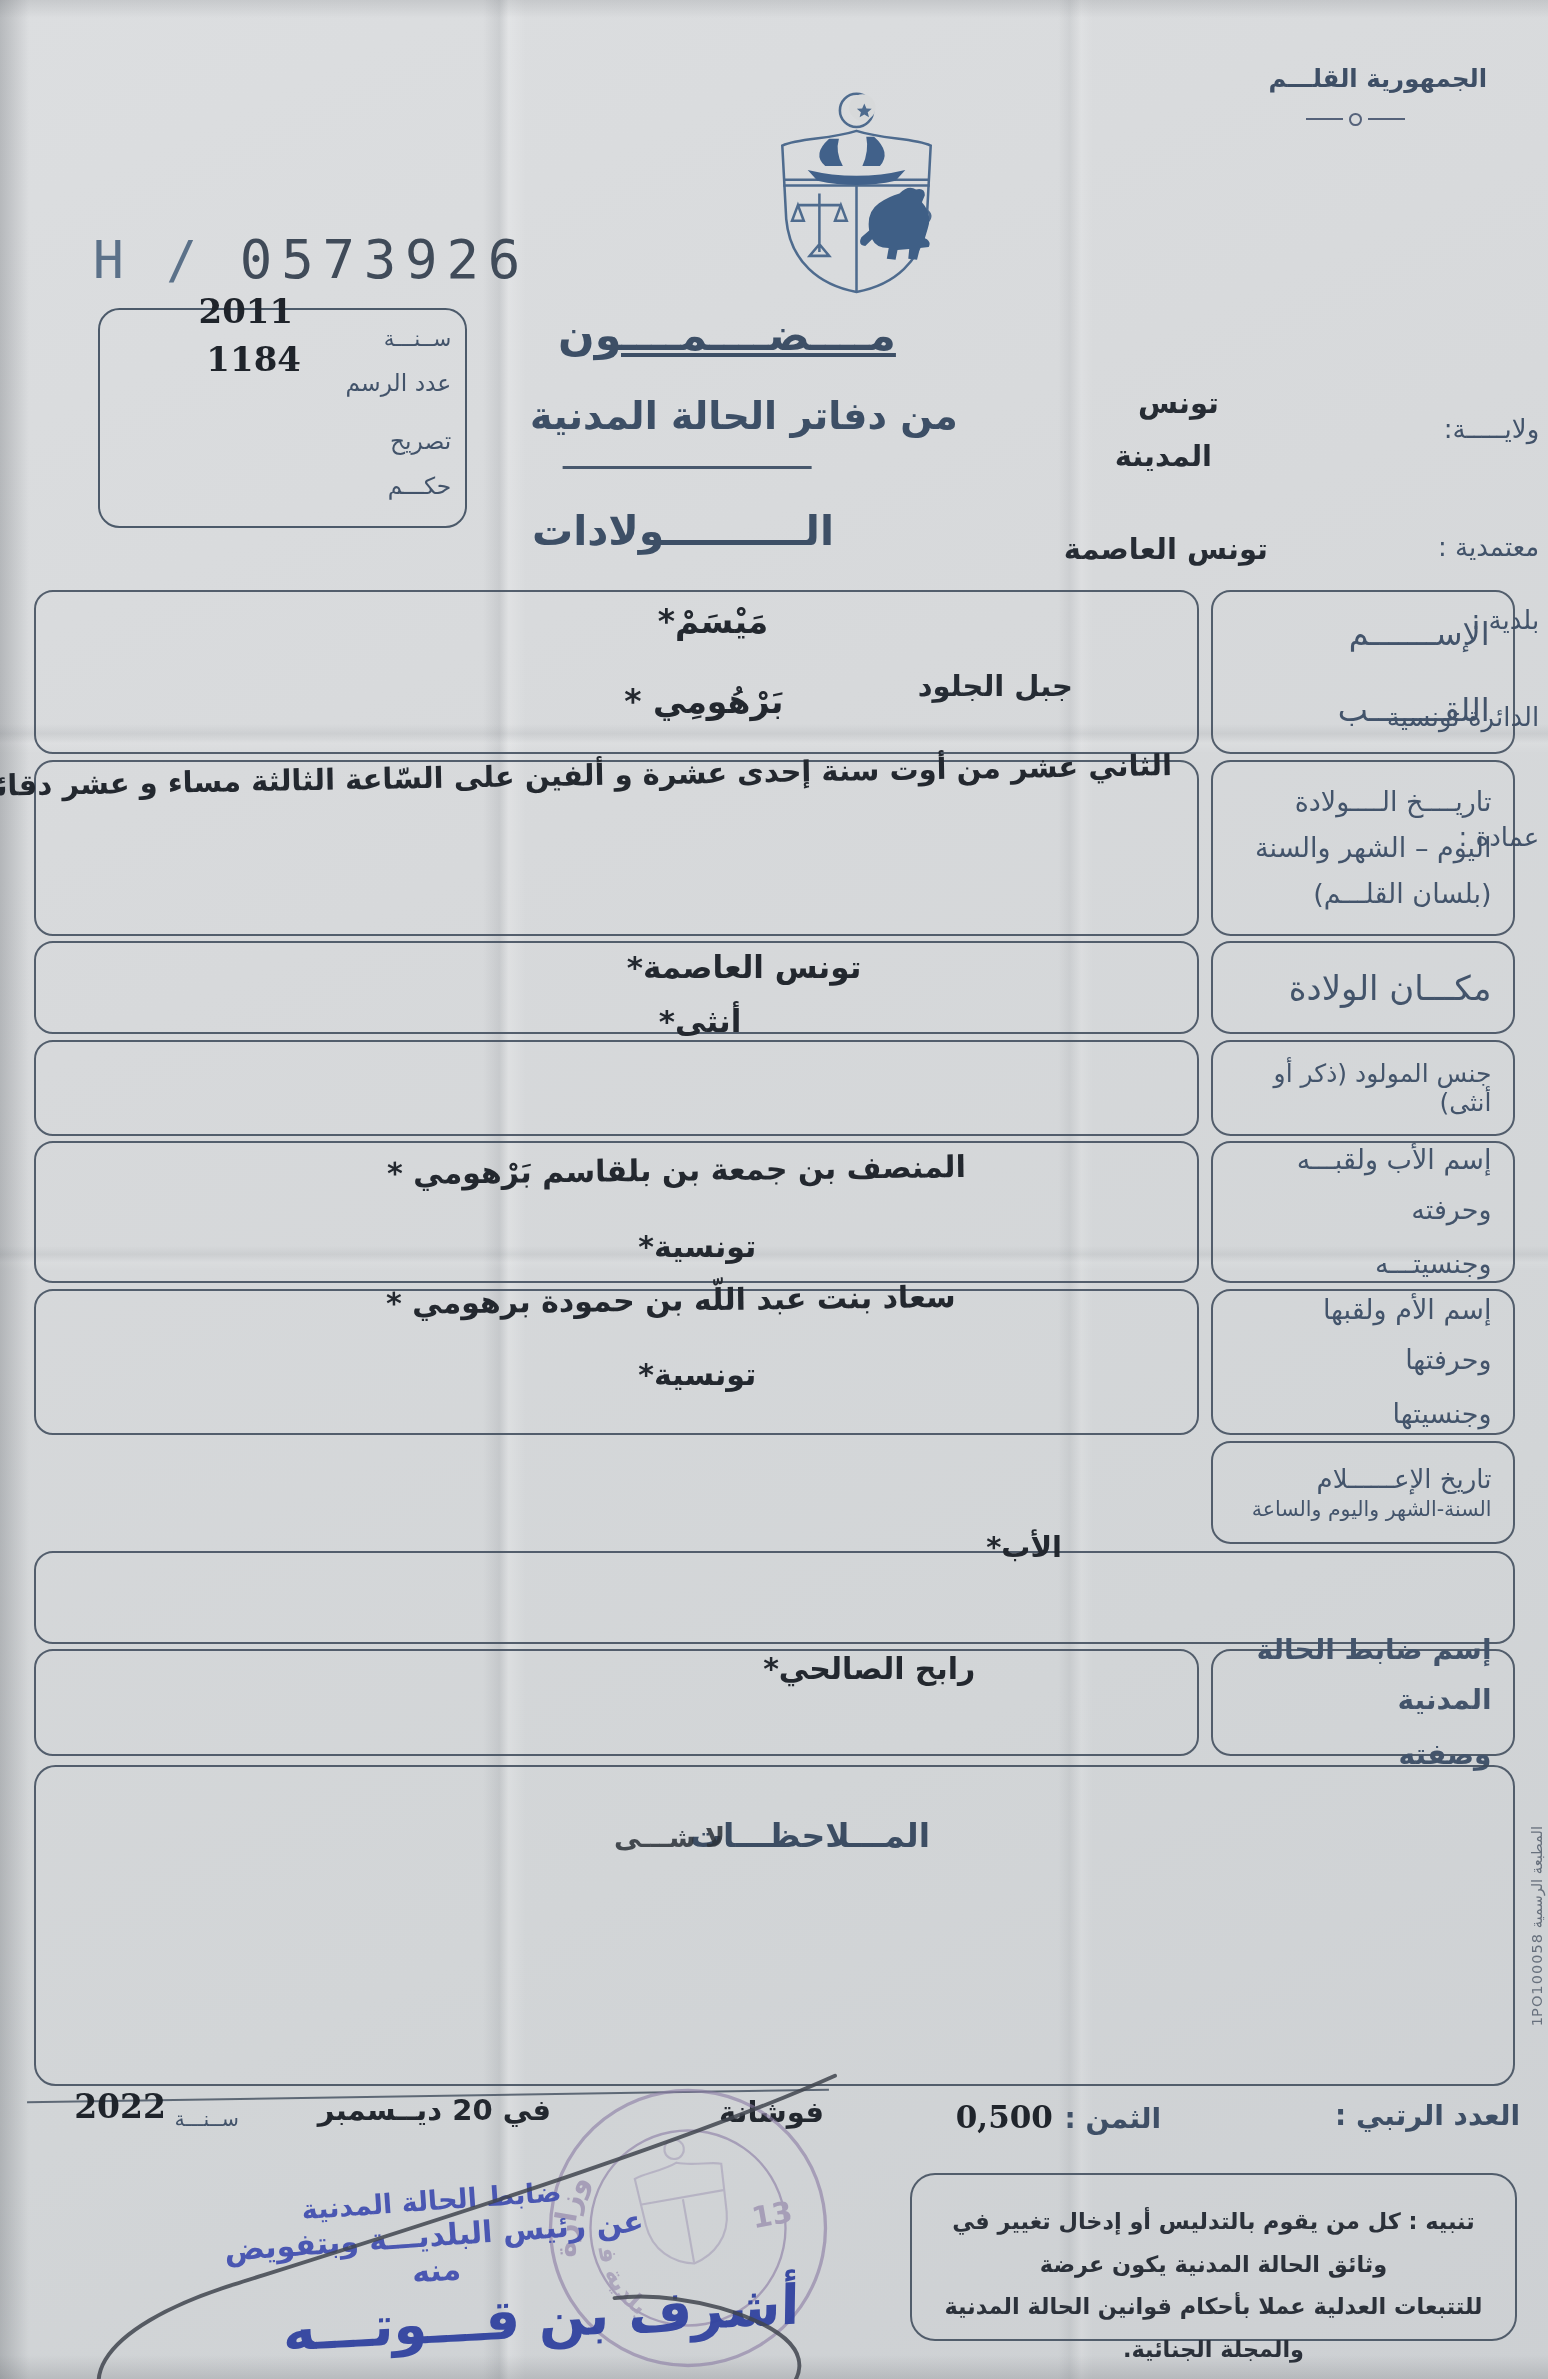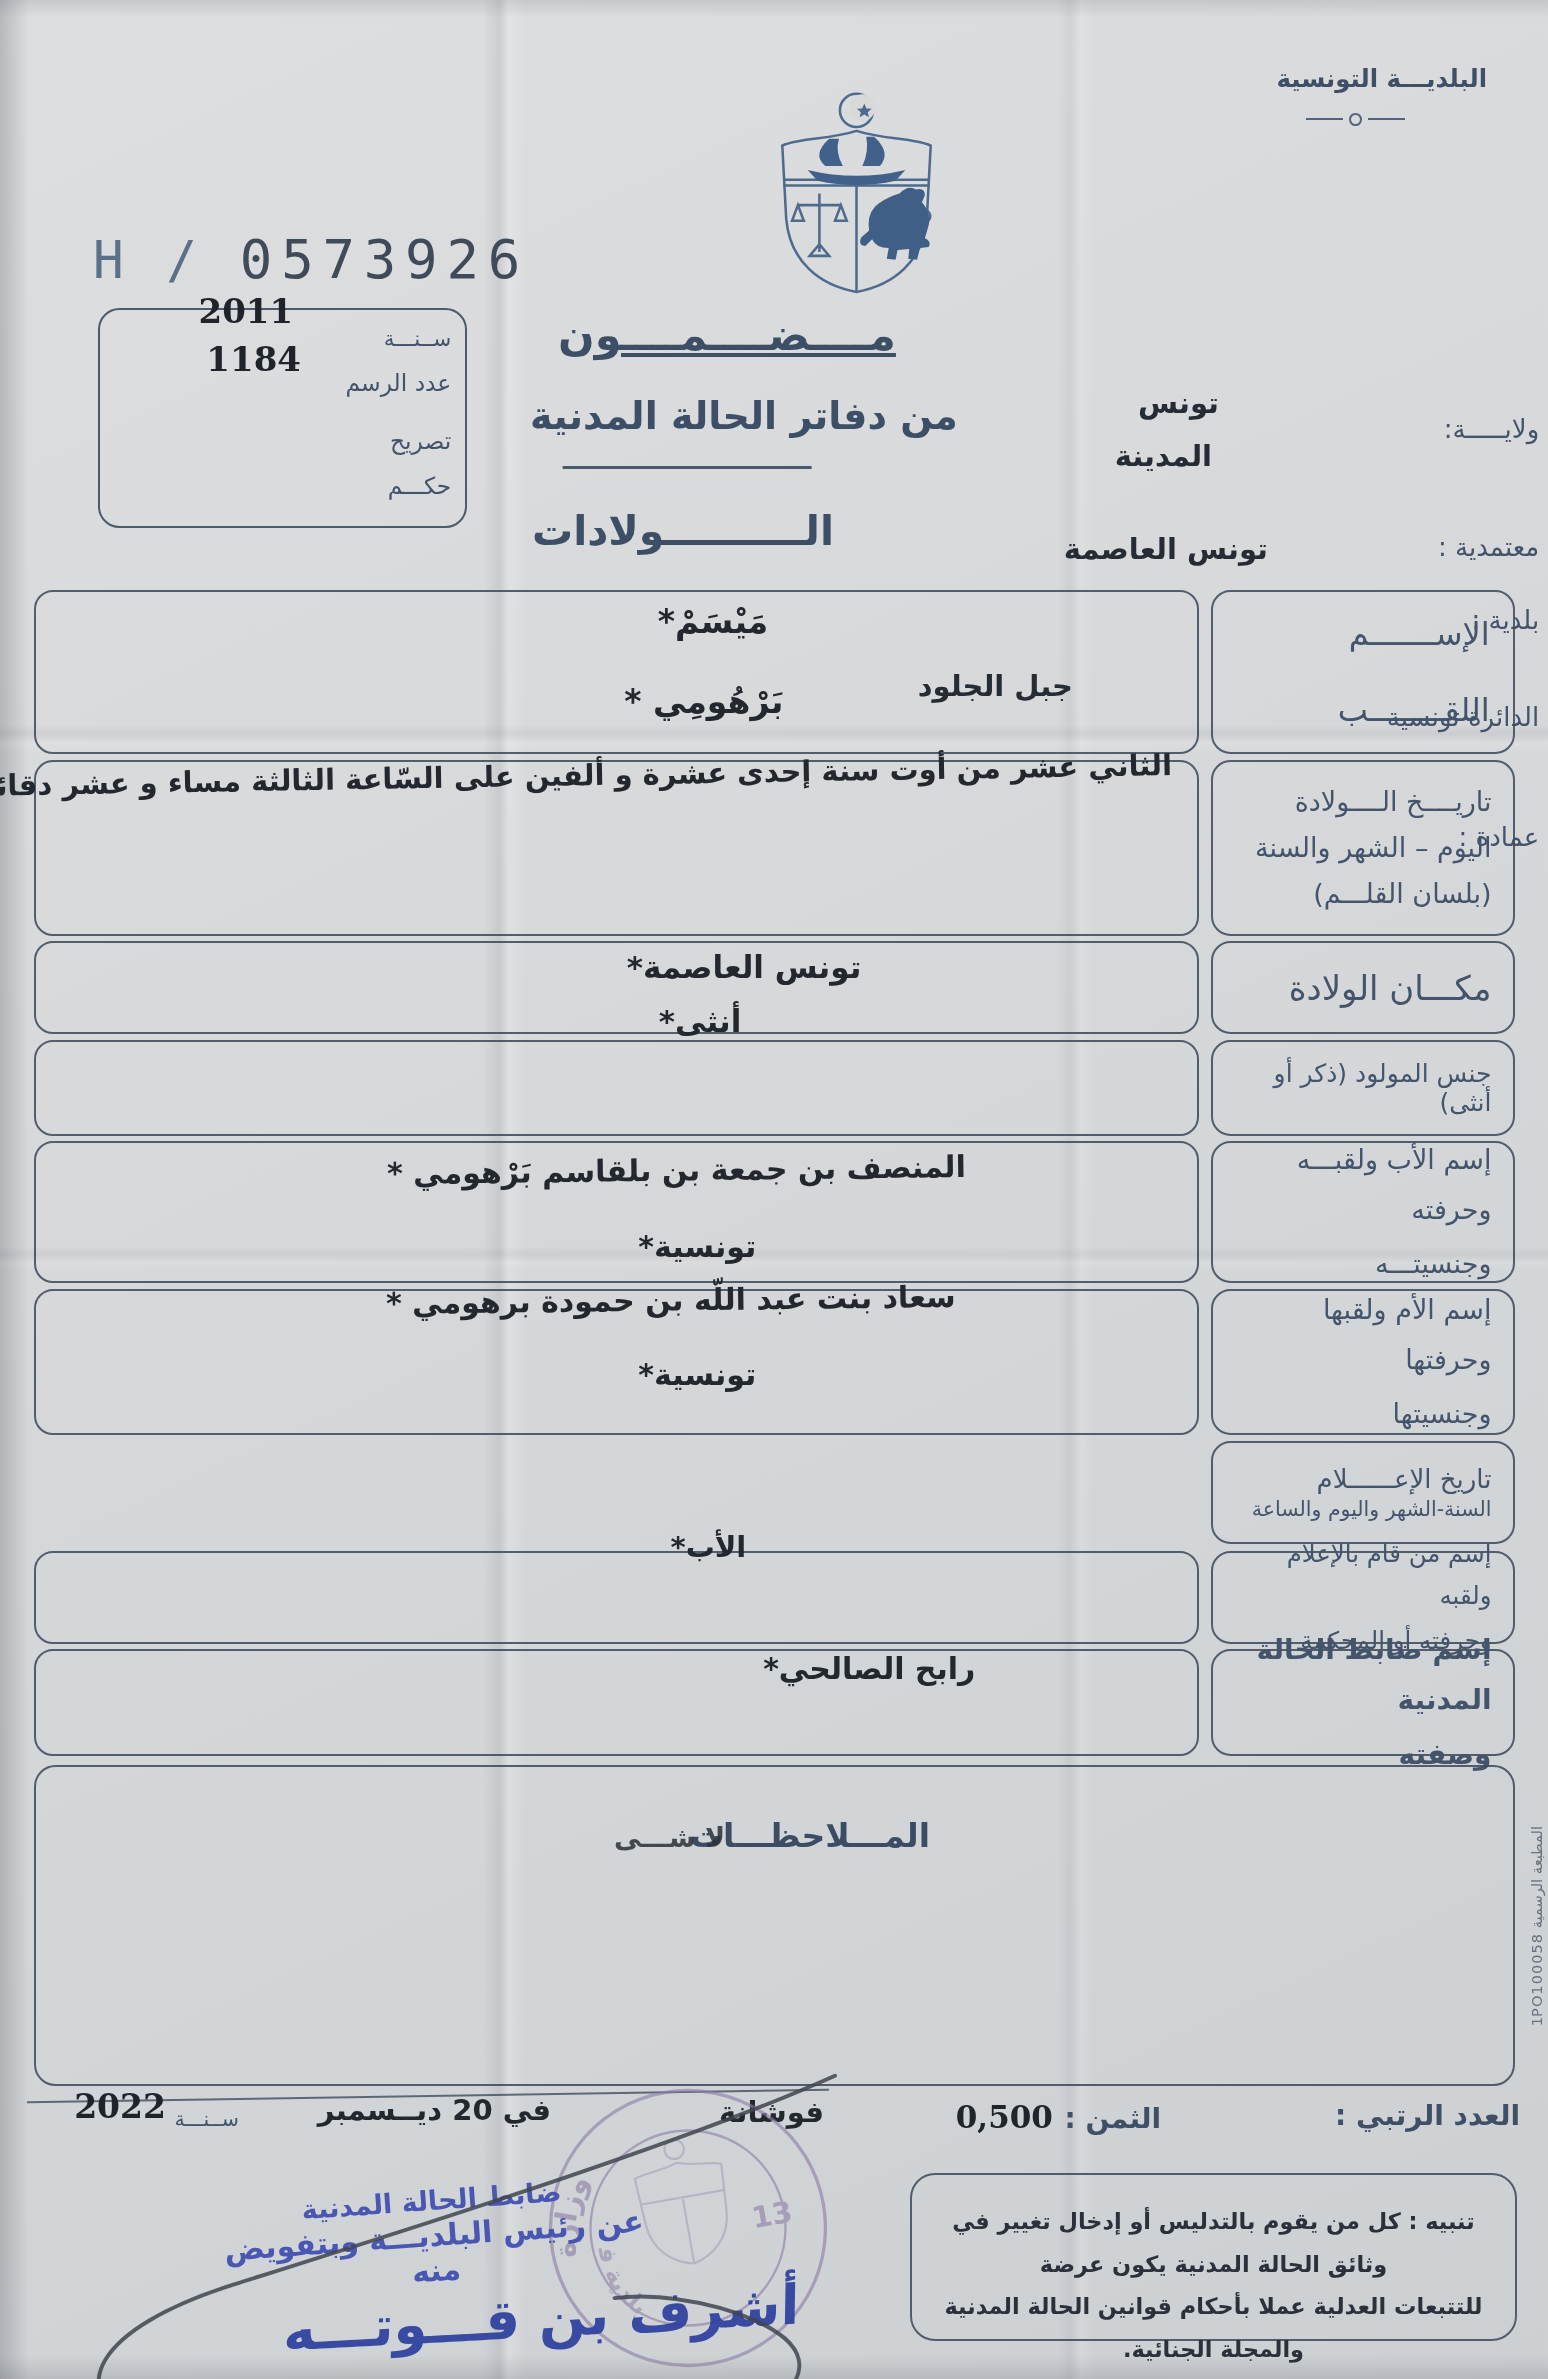--- a/index.html
+++ b/index.html
@@ -149,21 +149,21 @@
 <div class="paper">
 
   <div class="crease fold-v1"></div>
   <div class="crease fold-v2"></div>
   <div class="crease fold-h1"></div>
   <div class="crease fold-h2"></div>
   <div class="crease edge-left"></div>
   <div class="crease edge-bottom"></div>
   <div class="crease edge-top"></div>
 
-  <div class="abs republic">البلديـــة التونسية</div>
+  <div class="abs republic">الجمهورية القلـــم</div>
   <div class="abs rep-div">
     <span class="dl"></span>
     <span class="dc"></span>
     <span class="dl"></span>
   </div>
 
   <svg class="abs emblem" width="207" height="210" viewBox="0 0 212 215">
     <g stroke="#4e6b8e" fill="none" stroke-width="2.6">
       <circle cx="106" cy="27" r="17"></circle>
       <path d="M106 48 C78 57 48 55 30 63 L34 138 C38 182 68 206 106 213 C144 206 174 182 178 138 L182 63 C164 55 134 57 106 48 Z"></path>
@@ -273,24 +273,20 @@
   </div>
 
   <div class="trow r7">
     <div class="lcell">
       <div class="lline">تاريخ الإعــــــلام</div>
       <div class="lline small">السنة-الشهر واليوم والساعة</div>
     </div>
   </div>
 
   <div class="trow r8">
-    <div class="lcell">
-      <div class="lline">إسم من قام بالإعلام ولقبه</div>
-      <div class="lline">وحرفته أو المحكمة</div>
-    </div>
     <div class="vcell">
       <div class="vline v8a">الأب*</div>
     </div>
   </div>
 
   <div class="trow r9">
     <div class="lcell">
       <div class="lline">إسم ضابط الحالة المدنية</div>
       <div class="lline">وصفته</div>
     </div>

